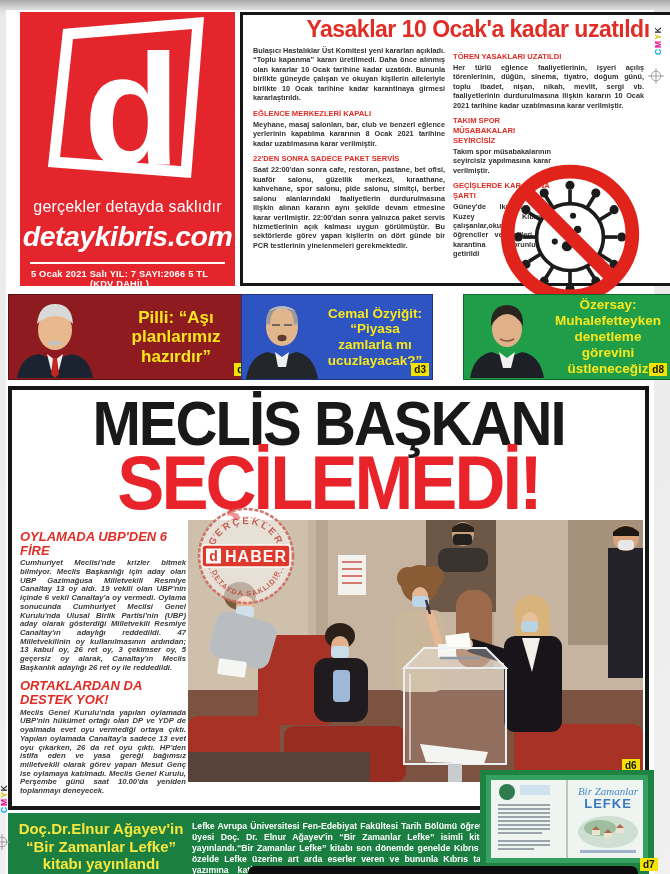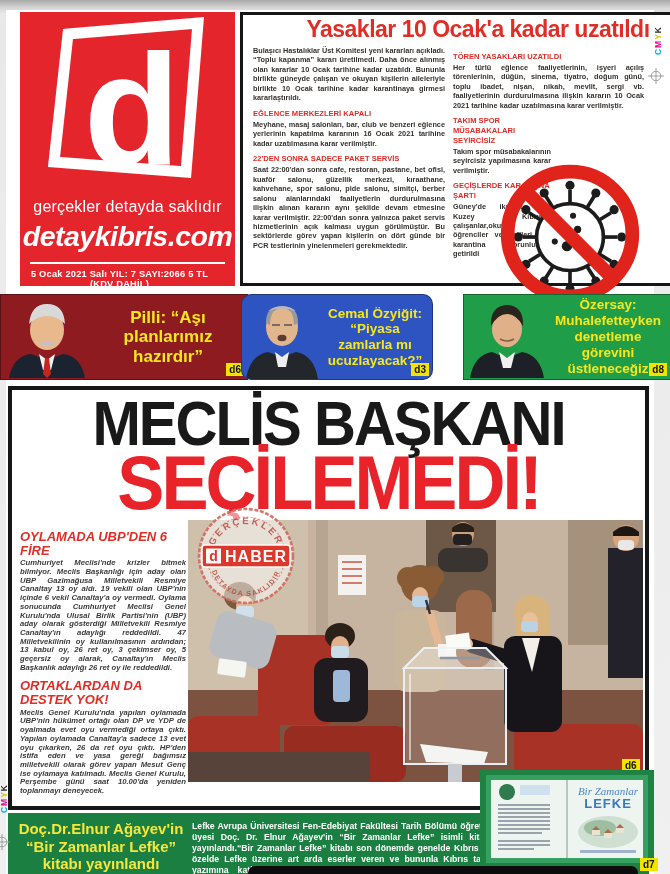--- a/index.html
+++ b/index.html
@@ -22,22 +22,22 @@
   .newscol p{margin:0;}
   #tcol-left{left:10px;width:192px;}
   #tcol-right{left:210px;width:191px;height:232px;}
   #tcol-right .narrow{width:98px;}
   #virus{position:absolute;right:-2px;top:112px;width:152px;height:152px;}
   
   .ref{background:#f2e400;color:#141414;font-size:10px;font-weight:bold;padding:0 3px;line-height:13px;}
   
   .teaser{top:294px;height:86px;display:flex;align-items:center;overflow:hidden;border:1px solid rgba(0,0,0,.35);box-sizing:border-box;}
   .teaser .txt{flex:1;color:#f8e71c;font-weight:bold;text-align:center;padding:2px 4px 2px 0;}
-  #teaser1{left:0;width:248px;background:#8e1b20;}
-  #teaser2{left:241px;width:192px;background:#2d54c0;border-radius:10px;}
+  #teaser1{left:8px;width:248px;background:#8e1b20;}
+  #teaser2{left:241px;width:192px;background:#2d54c0;}
   #teaser3{left:463px;width:208px;background:#1f9d48;}
   #teaser1 .txt{font-size:17px;line-height:1.15;}
   #teaser2 .txt{font-size:13.5px;line-height:1.15;}
   #teaser3 .txt{font-size:13.5px;line-height:1.2;}
   .teaser .ref{position:absolute;right:3px;bottom:3px;}
   
   #mainbox{left:8px;top:386px;width:641px;height:424px;background:#fff;border:4px solid #161616;box-sizing:border-box;overflow:hidden;}
   #hl1{position:absolute;left:0;right:0;top:-4px;text-align:center;color:#191919;font-size:57px;font-weight:900;letter-spacing:-2px;transform:scale(1.02,1.12);transform-origin:center top;white-space:nowrap;}
   #hl2{position:absolute;left:0;right:0;top:50px;text-align:center;color:#e8232a;font-size:72px;font-weight:900;letter-spacing:-3px;transform:scale(.98,1.05);transform-origin:center top;white-space:nowrap;}
   #mscol{position:absolute;left:8px;top:140px;width:166px;height:272px;overflow:hidden;}
@@ -77,21 +77,21 @@
     <div class="rule"></div>
     <div class="dateline">5 Ocak 2021   Salı YIL: 7    SAYI:2066   5 TL (KDV DAHİL)</div>
   </div>
 
   <div id="topbox" class="abs">
     <h1>Yasaklar 10 Ocak'a kadar uzatıldı</h1>
 
     <div id="tcol-left" class="newscol">
       <p>Bulaşıcı Hastalıklar Üst Komitesi yeni kararları açıkladı. “Toplu kapanma” kararı üretilmedi. Daha önce alınmış olan kararlar 10 Ocak tarihine kadar uzatıldı. Bununla birlikte güneyde çalışan ve okuyan kişilerin aileleriyle birlikte 10 Ocak tarihine kadar karantinaya girmesi kararlaştırıldı.</p>
       <div class="shead">EĞLENCE MERKEZLERİ KAPALI</div>
-      <p>Meyhane, masaj salonları, bar, club ve benzeri eğlence yerlerinin kapatılma kararının 16 Ocak 2021 tarihine kadar uzatılmasına karar verilmiştir.</p>
+      <p>Meyhane, masaj salonları, bar, club ve benzeri eğlence yerlerinin kapatılma kararının 8 Ocak 2021 tarihine kadar uzatılmasına karar verilmiştir.</p>
       <div class="shead">22'DEN SONRA SADECE PAKET SERVİS</div>
       <p>Saat 22:00'dan sonra cafe, restoran, pastane, bet ofisi, kuaför salonu, güzellik merkezi, kıraathane, kahvehane, spor salonu, pide salonu, simitçi, berber salonu alanlarındaki faaliyetlerin durdurulmasına ilişkin alınan kararın aynı şekilde devam etmesine karar verilmiştir. 22:00'dan sonra yalnızca paket servis hizmetlerinin açık kalması uygun görülmüştür. Bu sektörlerde görev yapan kişilerin on dört günde bir PCR testlerinin yinelenmeleri gerekmektedir.</p>
     </div>
 
     <div id="tcol-right" class="newscol">
       <div class="shead">TÖREN YASAKLARI UZATILDI</div>
       <p>Her türlü eğlence faaliyetlerinin, işyeri açılış törenlerinin, düğün, sinema, tiyatro, doğum günü, toplu ibadet, nişan, nikah, mevlit, sergi vb. faaliyetlerinin durdurulmasına ilişkin kararın 10 Ocak 2021 tarihine kadar uzatılmasına karar verilmiştir.</p>
       <div class="shead narrow">TAKIM SPOR MÜSABAKALARI SEYİRCİSİZ</div>
       <p class="narrow">Takım spor müsabakalarının seyircisiz yapılmasına karar verilmiştir.</p>
       <div class="shead narrow">GEÇİŞLERDE KARANTİNA ŞARTI</div>

